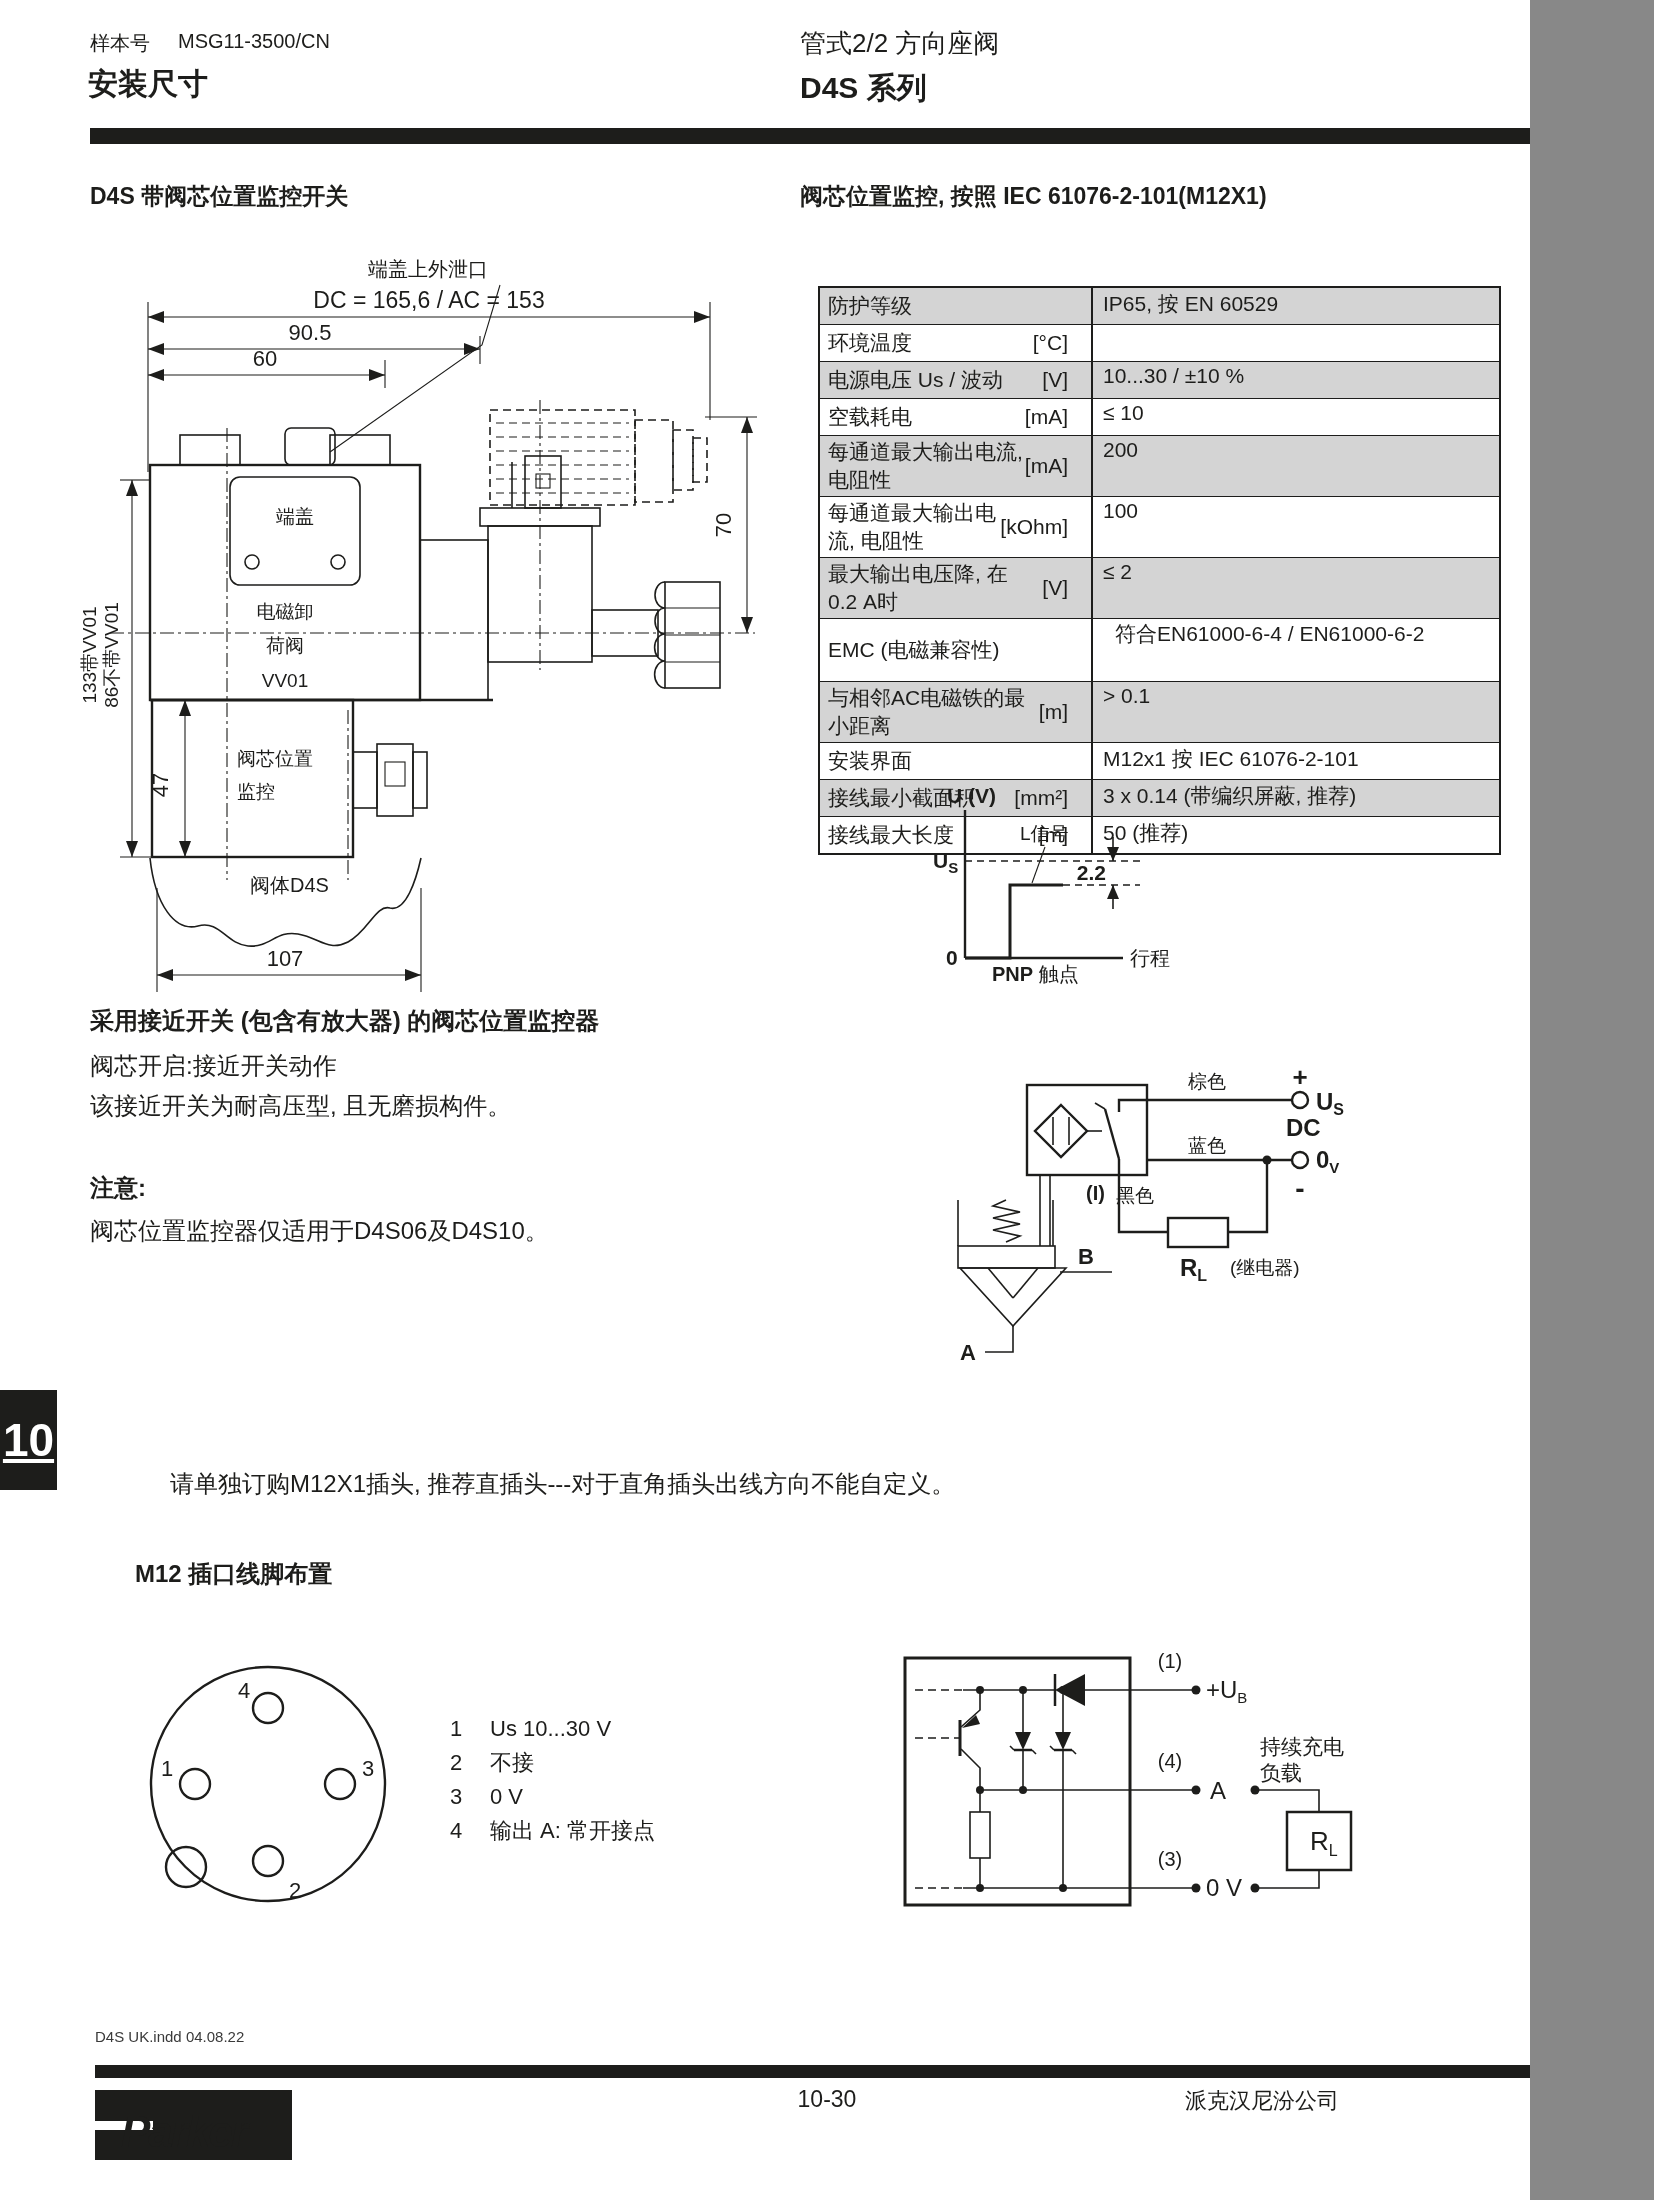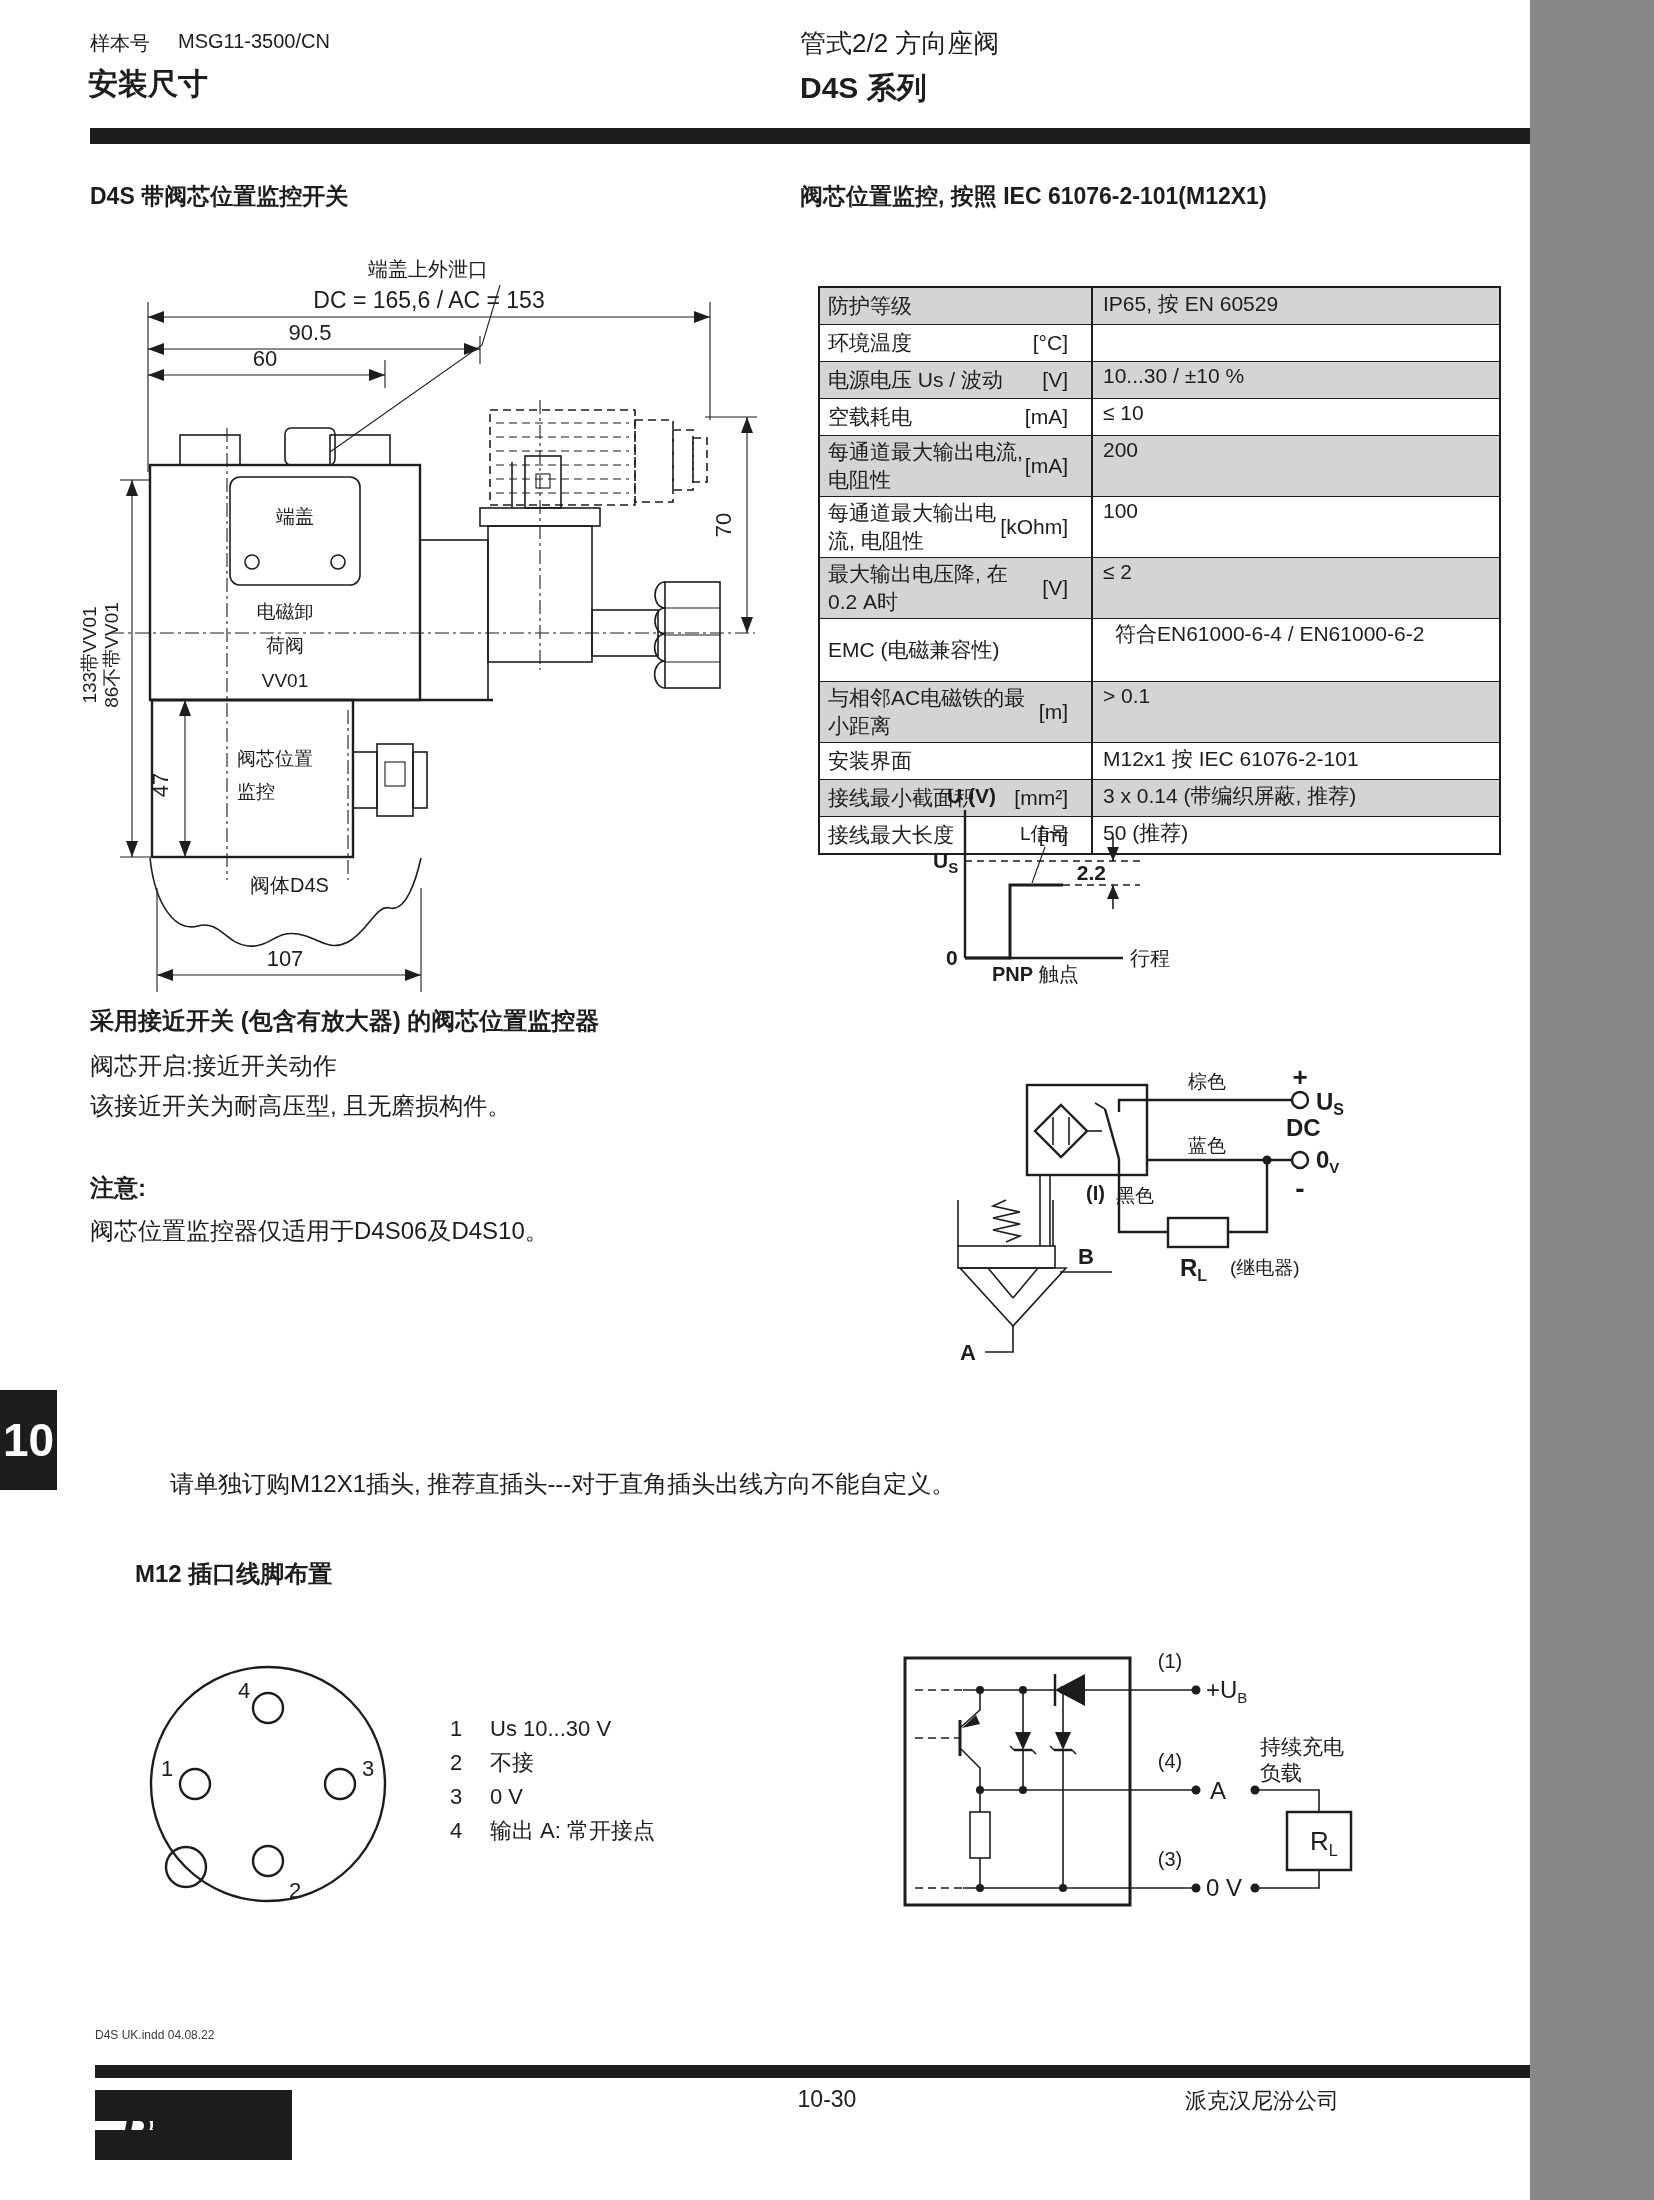--- a/index.html
+++ b/index.html
@@ -29,23 +29,23 @@
   .cell-value{flex:1;display:flex;align-items:flex-start;padding:2px 6px 2px 10px;box-sizing:border-box;}
   .spec-row.tall{min-height:62px;}
   .spec-row.tall .cell-value span{max-width:348px;display:inline-block;line-height:1.25;margin-left:12px;}
   .unit{white-space:nowrap;}
   
   #pin-list{position:absolute;left:450px;top:1712px;font-size:22px;}
   .pin-row{display:flex;line-height:34px;}
   .pin-no{width:40px;}
   
   #chapter-tab{position:absolute;left:0;top:1390px;width:57px;height:100px;background:#1d1d1b;color:#fff;
-               display:flex;align-items:center;justify-content:center;font-size:46px;font-weight:bold;}
+               display:flex;align-items:center;justify-content:center;font-size:46px;font-weight:bold;text-decoration:underline;}
   
-  .foot-small{font-size:12px;color:#3a3a3a;}
+  .foot-small{font-size:15px;color:#3a3a3a;}
 </style>
 </head>
 <body>
 
 <div id="page">
 
   <span class="abs hdr-small" style="left:90px;top:30px;">样本号</span>
   <span class="abs hdr-small" style="left:178px;top:30px;">MSG11-3500/CN</span>
   <span class="abs hdr-big" style="left:88px;top:64px;">安装尺寸</span>
   <span class="abs hdr-prod" style="left:800px;top:26px;">管式2/2 方向座阀</span>

